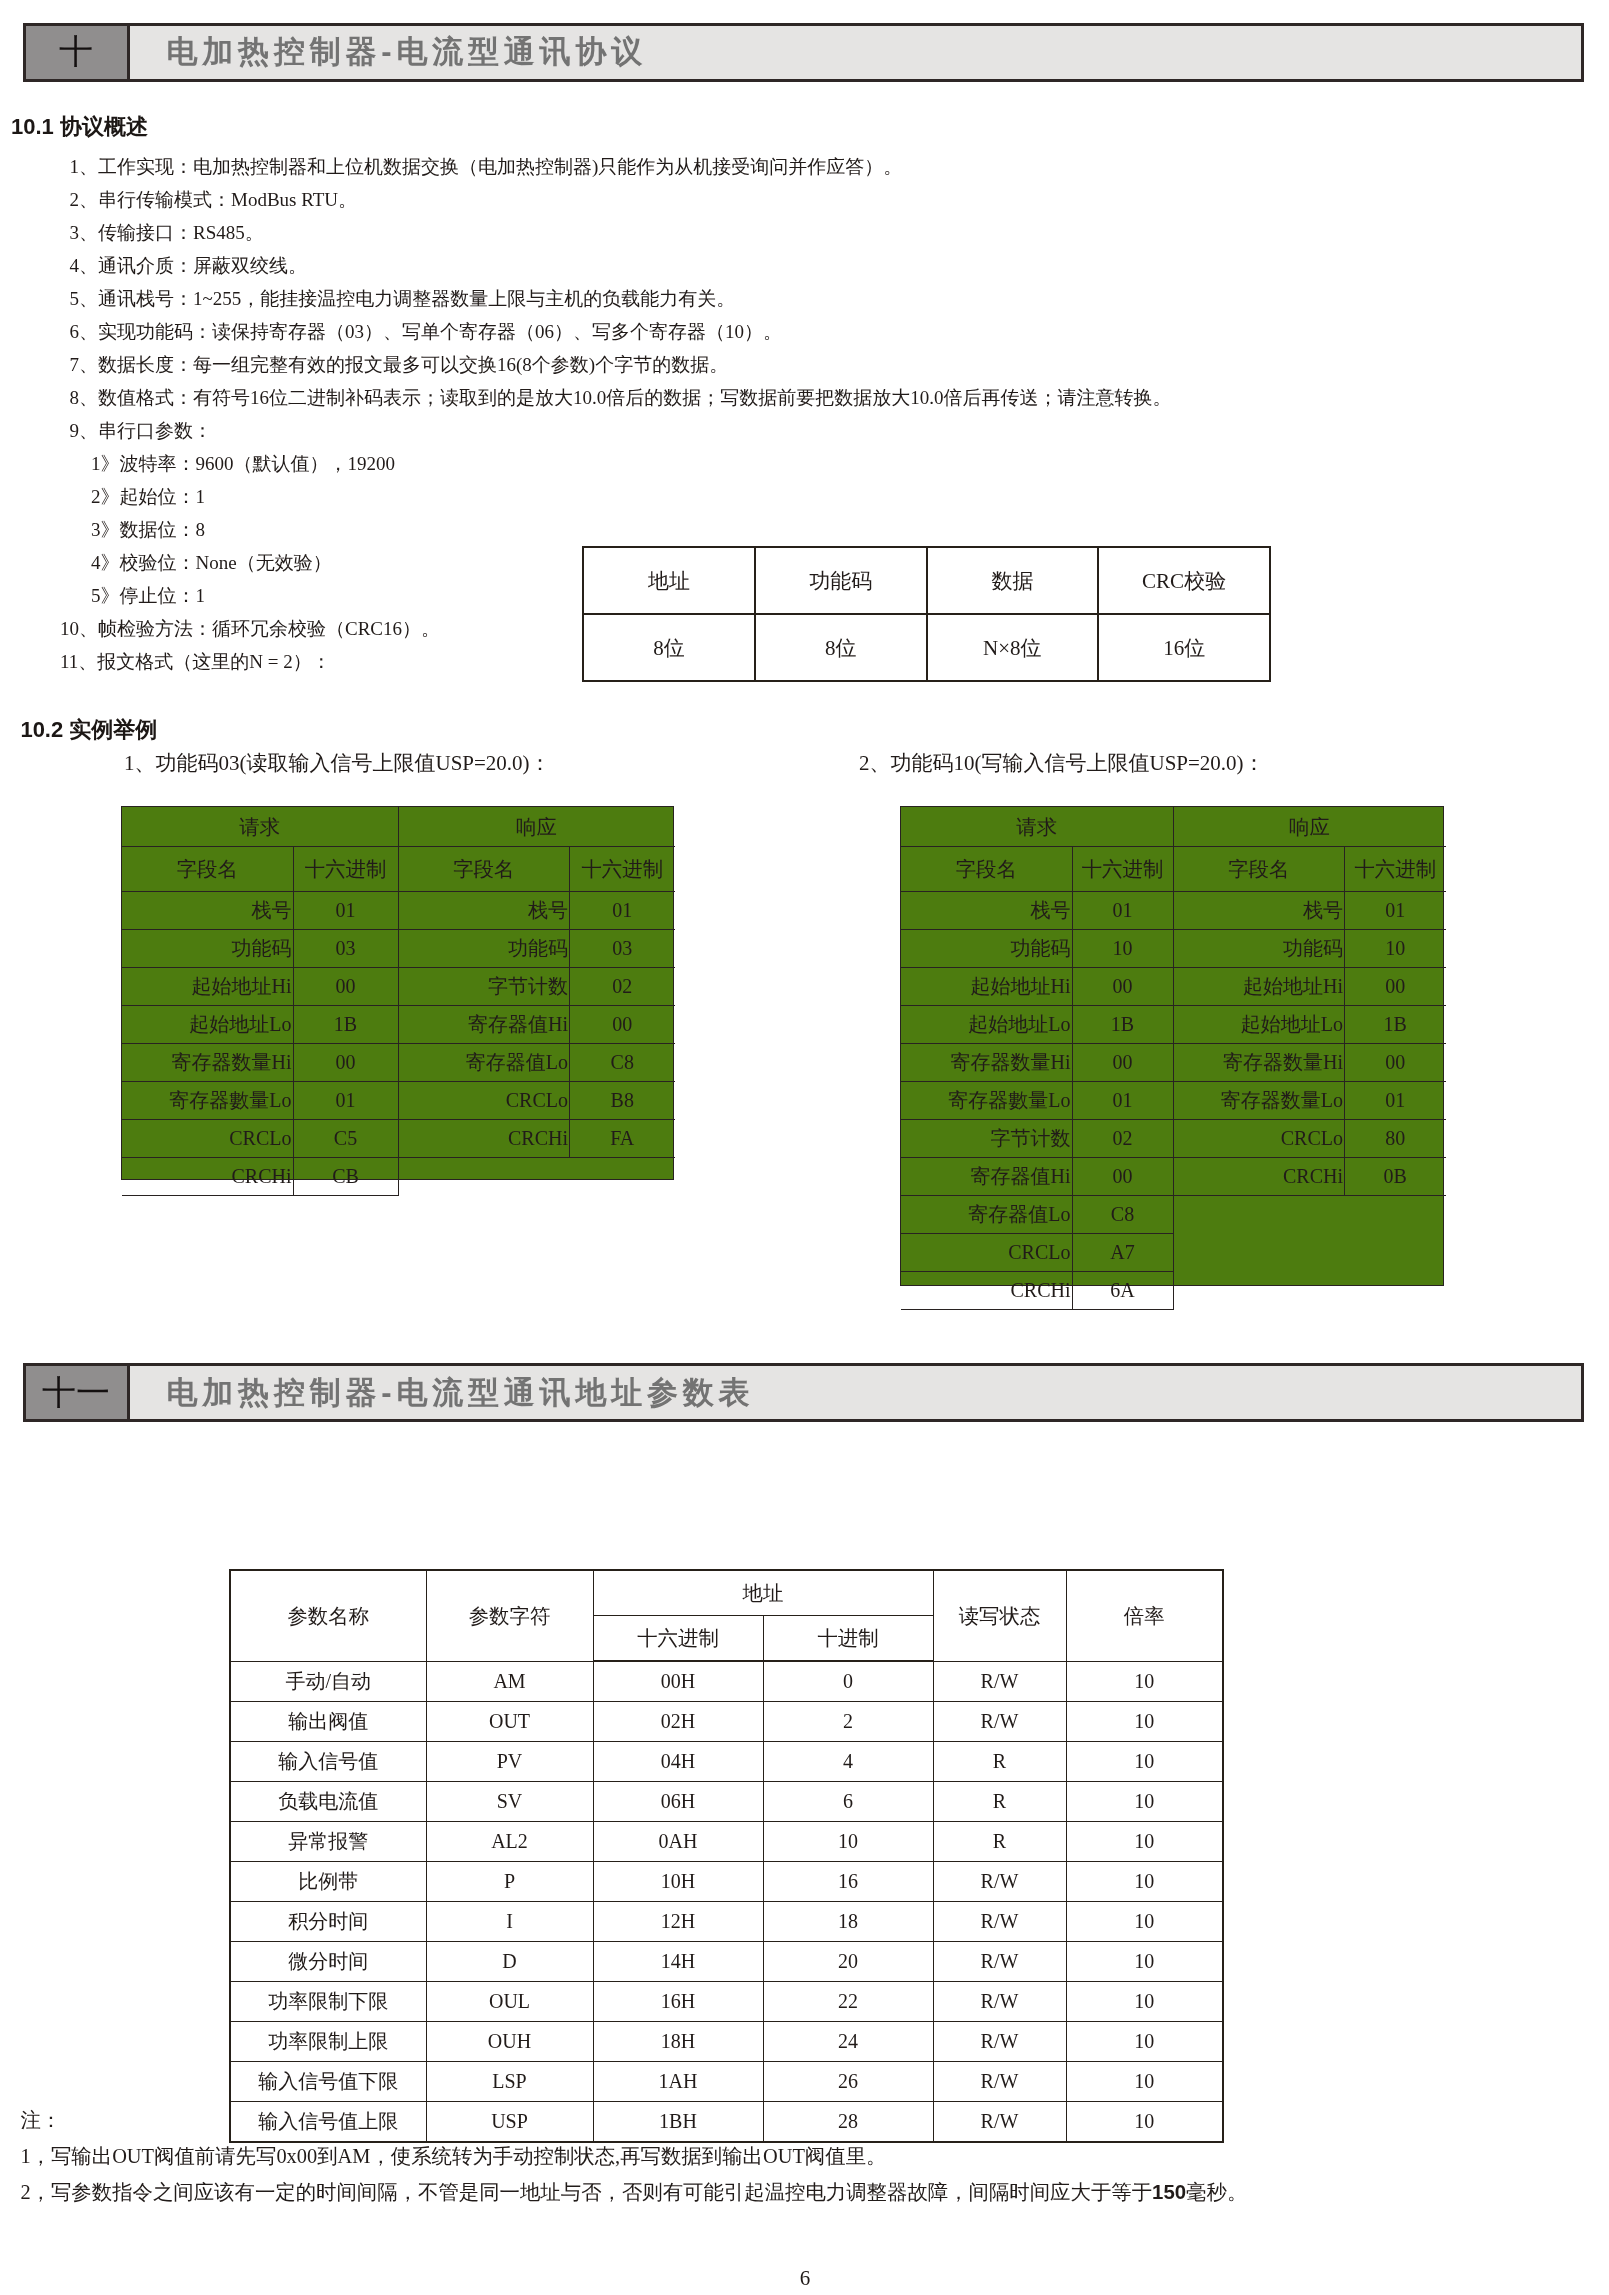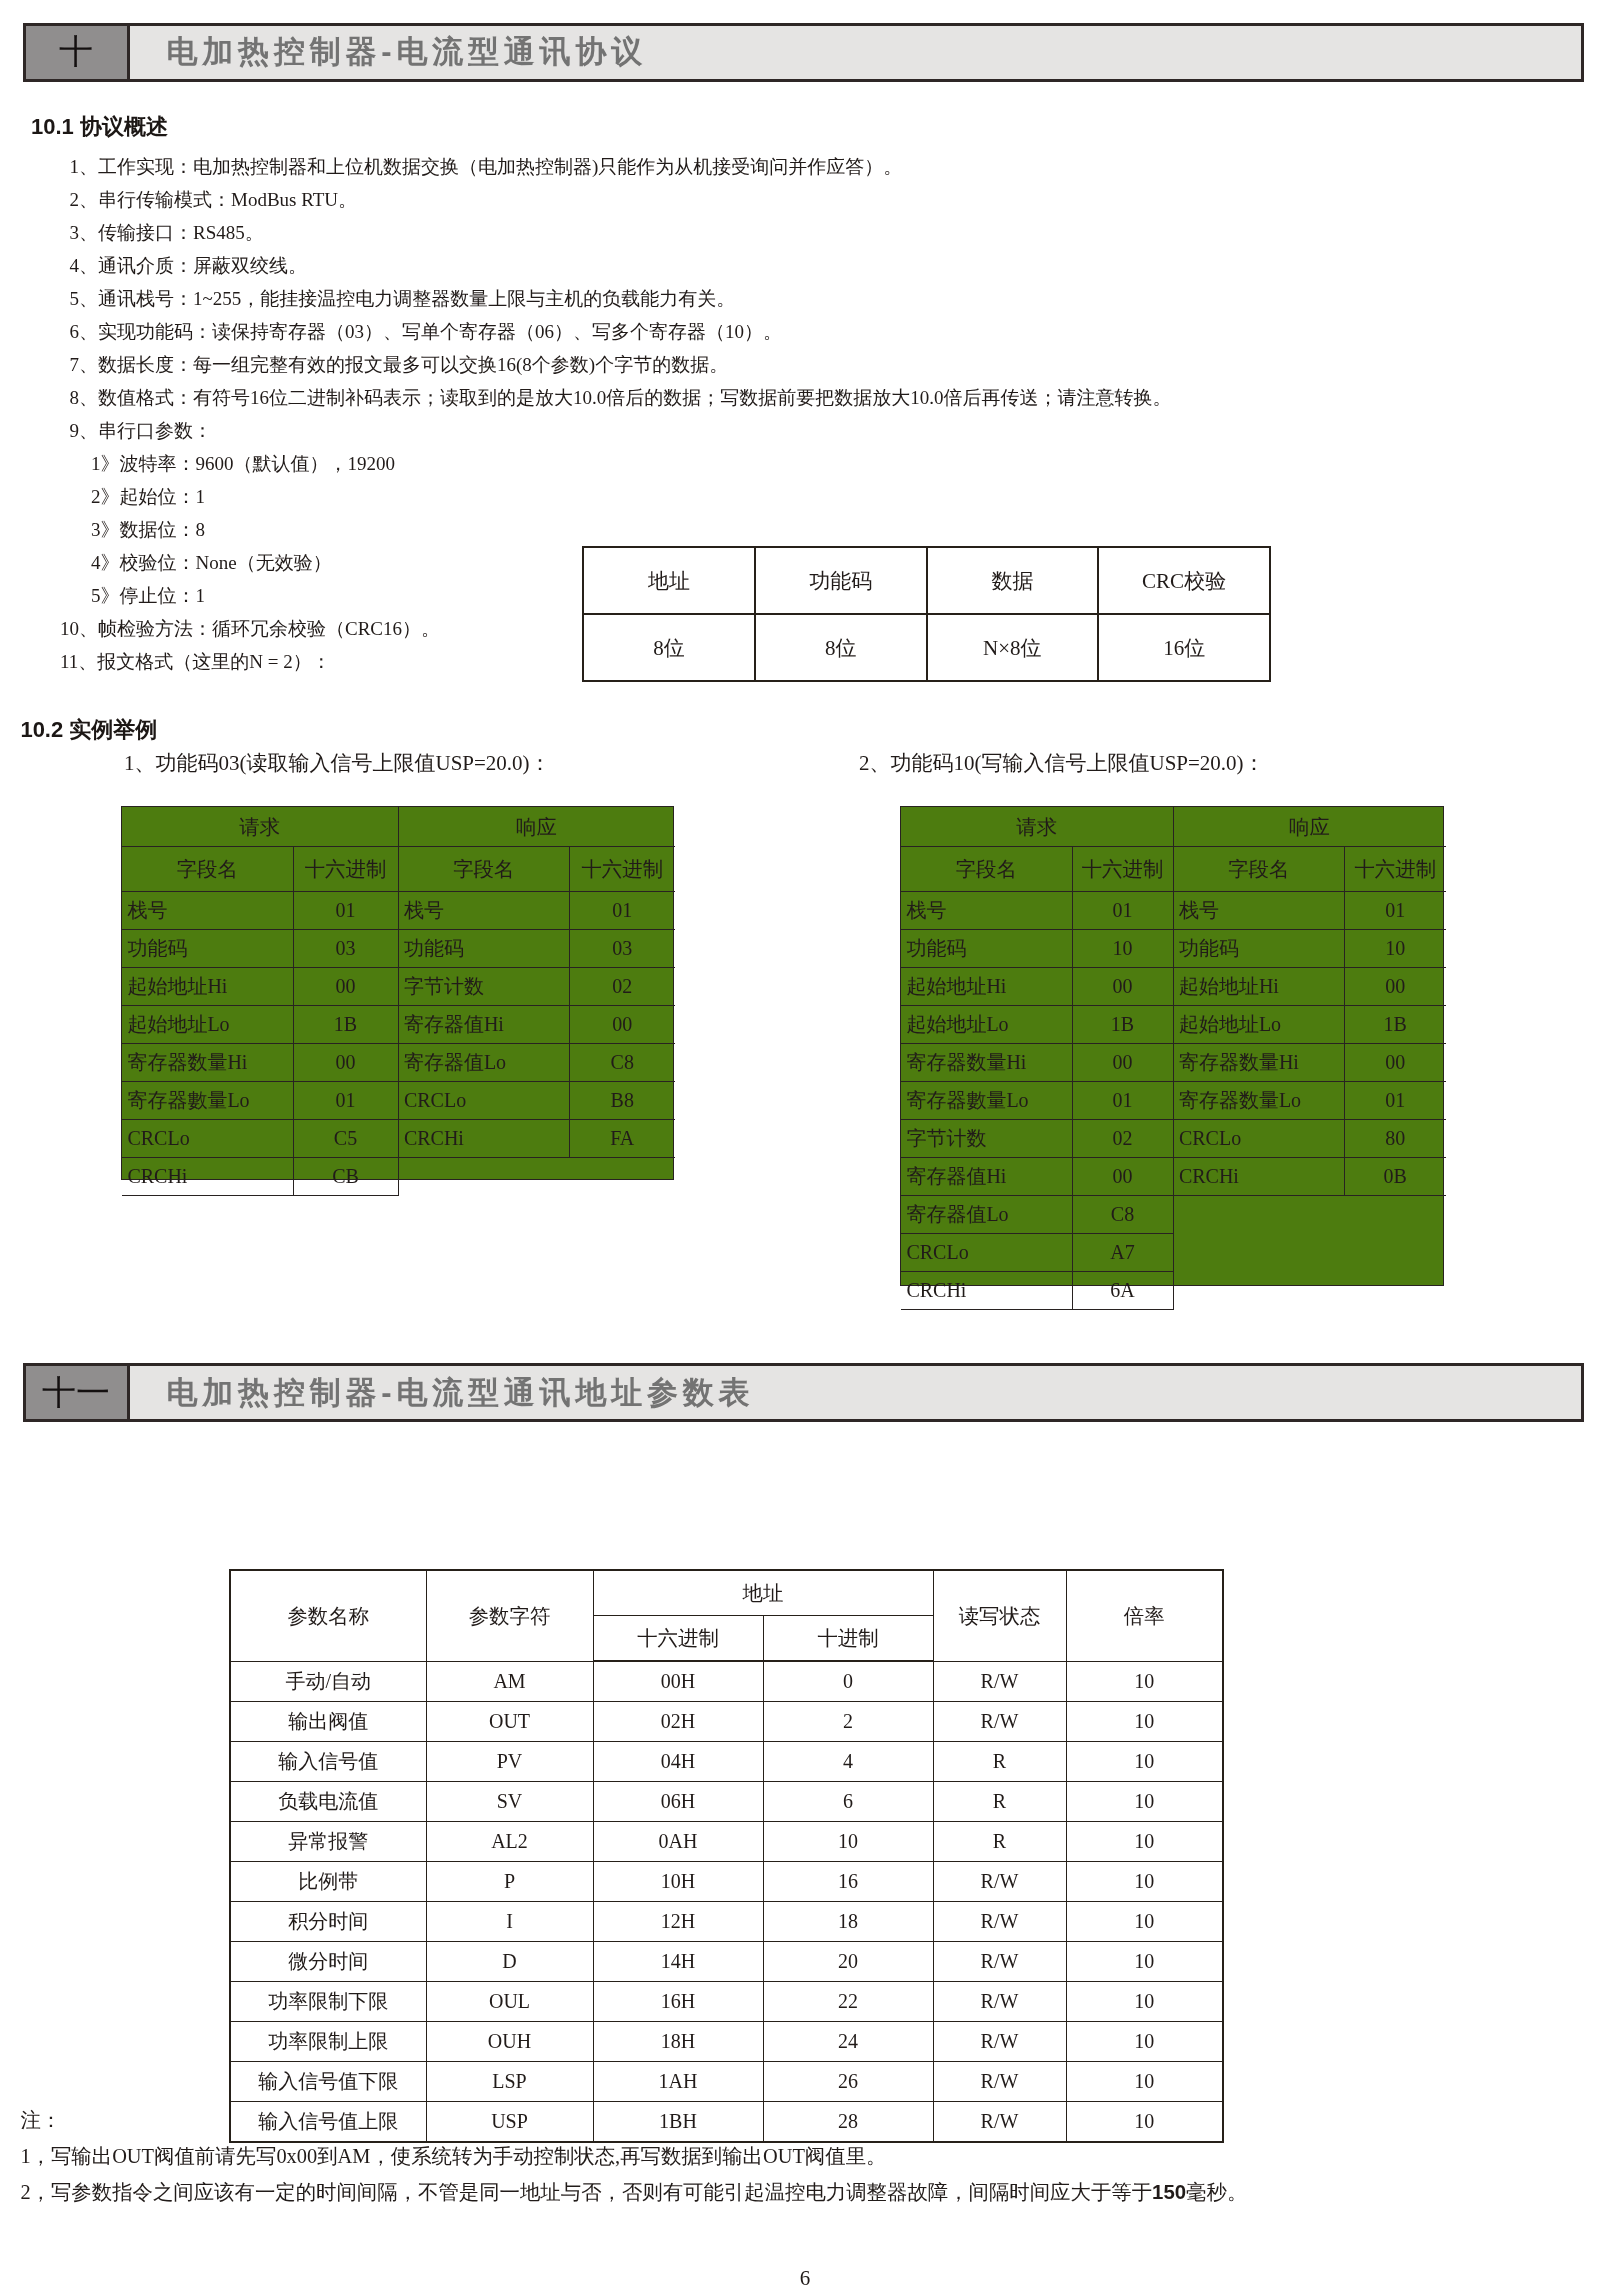--- a/index.html
+++ b/index.html
@@ -31,21 +31,21 @@
 
   
   .exlabel{position:absolute;font-size:21px;}
   .exwrap{position:absolute;border:1.4px solid #282221;display:flex;align-items:flex-start;
           box-sizing:border-box;background:#4d7c0f;}
   .extab{border-collapse:collapse;table-layout:fixed;font-size:20px;}
   .extab th,.extab td{border:1.4px solid #282221;vertical-align:middle;overflow:hidden;}
   .extab .grp{height:37px;text-align:center;font-weight:normal;font-size:20.4px;}
   .extab .fh,.extab .hh{height:42px;text-align:center;font-weight:normal;font-size:20.4px;}
   .extab td{height:35px;}
-  .extab td:first-child{text-align:left;padding-left:5.4px;margin-left:38px;}
+  .extab td:first-child{text-align:right;padding-left:5.4px;margin-left:38px;}
   .extab td:last-child{text-align:center;}
   .extab tr:first-child th{border-top:none;}
   .req th:first-child,.req td:first-child{border-left:none;}
   .resp th:first-child,.resp td:first-child{border-left:none;}
   .resp th:last-child,.resp td:last-child{border-right:none;}
 
   
   #ptab{position:absolute;left:229px;top:1569px;border-collapse:collapse;table-layout:fixed;
         font-size:20px;border:2px solid #262019;}
   #ptab th,#ptab td{border:1.4px solid #262019;text-align:center;vertical-align:middle;font-weight:normal;}
@@ -61,21 +61,21 @@
 </head>
 <body>
 
 <div class="page">
 
   <div class="secbar" style="top:22.5px;">
     <div class="badge">十</div>
     <div class="bartitle">电加热控制器-电流型通讯协议</div>
   </div>
 
-  <div class="h2" style="left:31px;top:112px;">10.1 协议概述</div>
+  <div class="h2" style="left:11px;top:112px;">10.1 协议概述</div>
 
   <div id="list">
     <div class="li ind1">1、工作实现：电加热控制器和上位机数据交换（电加热控制器)只能作为从机接受询问并作应答）。</div>
     <div class="li ind1">2、串行传输模式：ModBus RTU。</div>
     <div class="li ind1">3、传输接口：RS485。</div>
     <div class="li ind1">4、通讯介质：屏蔽双绞线。</div>
     <div class="li ind1">5、通讯栈号：1~255，能挂接温控电力调整器数量上限与主机的负载能力有关。</div>
     <div class="li ind1">6、实现功能码：读保持寄存器（03）、写单个寄存器（06）、写多个寄存器（10）。</div>
     <div class="li ind1">7、数据长度：每一组完整有效的报文最多可以交换16(8个参数)个字节的数据。</div>
     <div class="li ind1">8、数值格式：有符号16位二进制补码表示；读取到的是放大10.0倍后的数据；写数据前要把数据放大10.0倍后再传送；请注意转换。</div>

